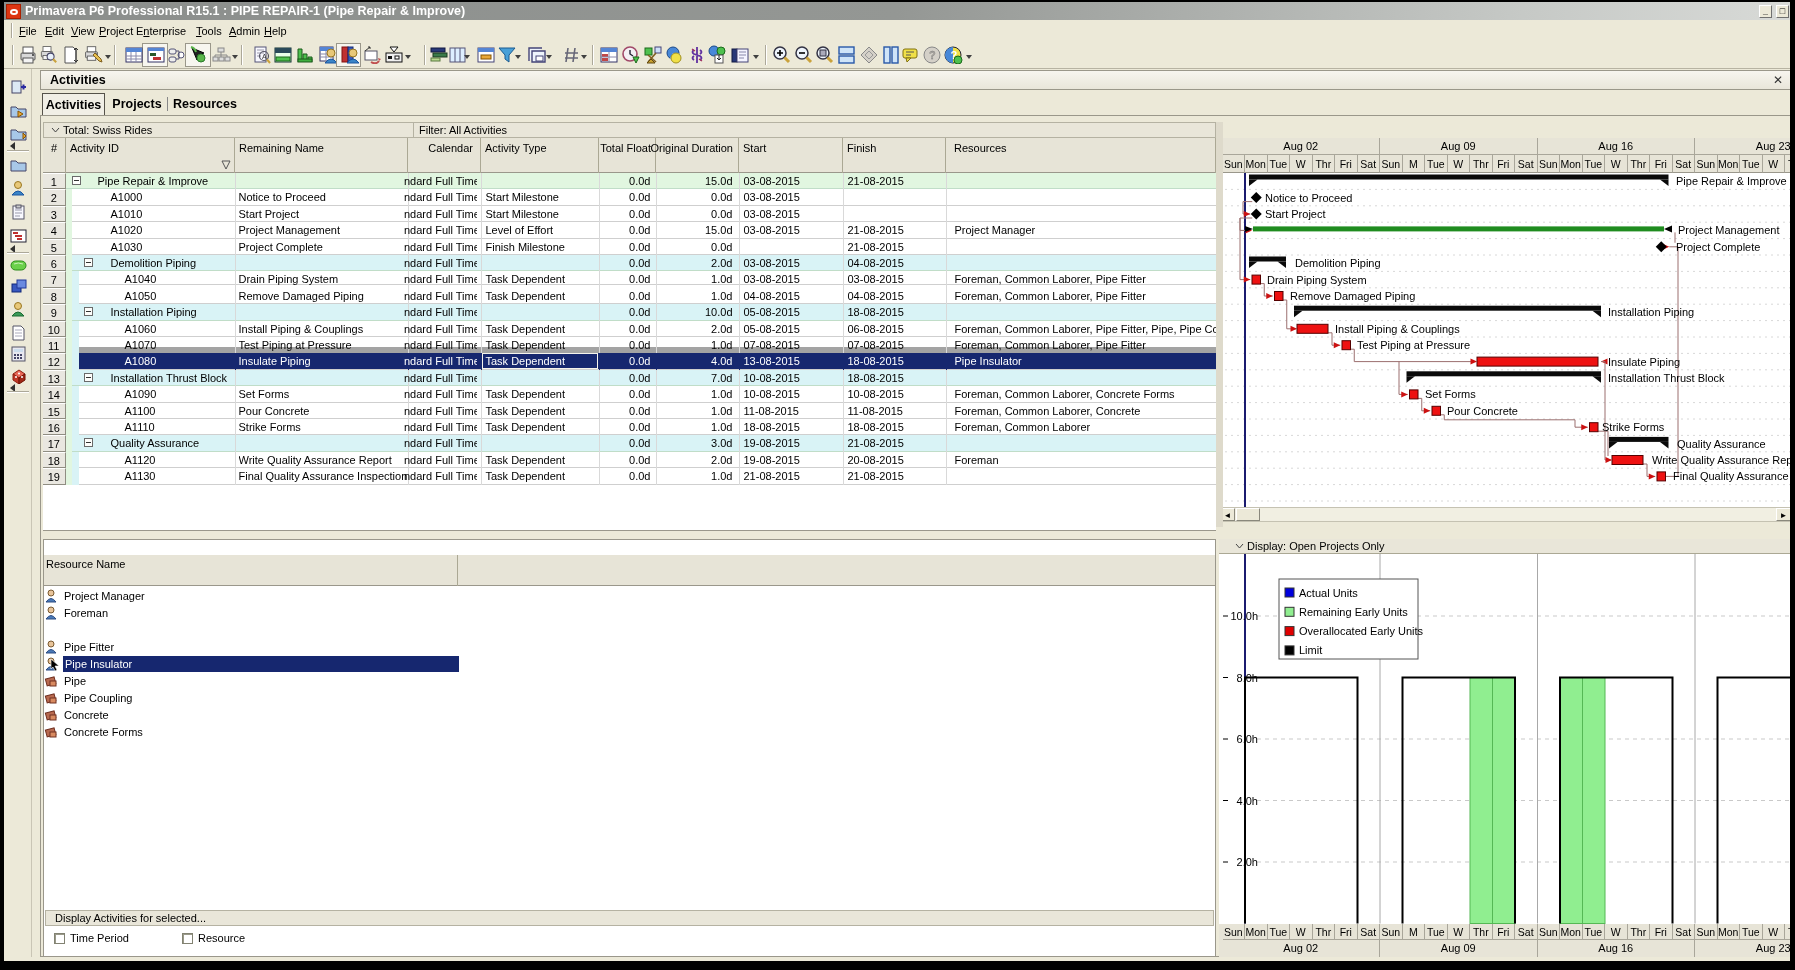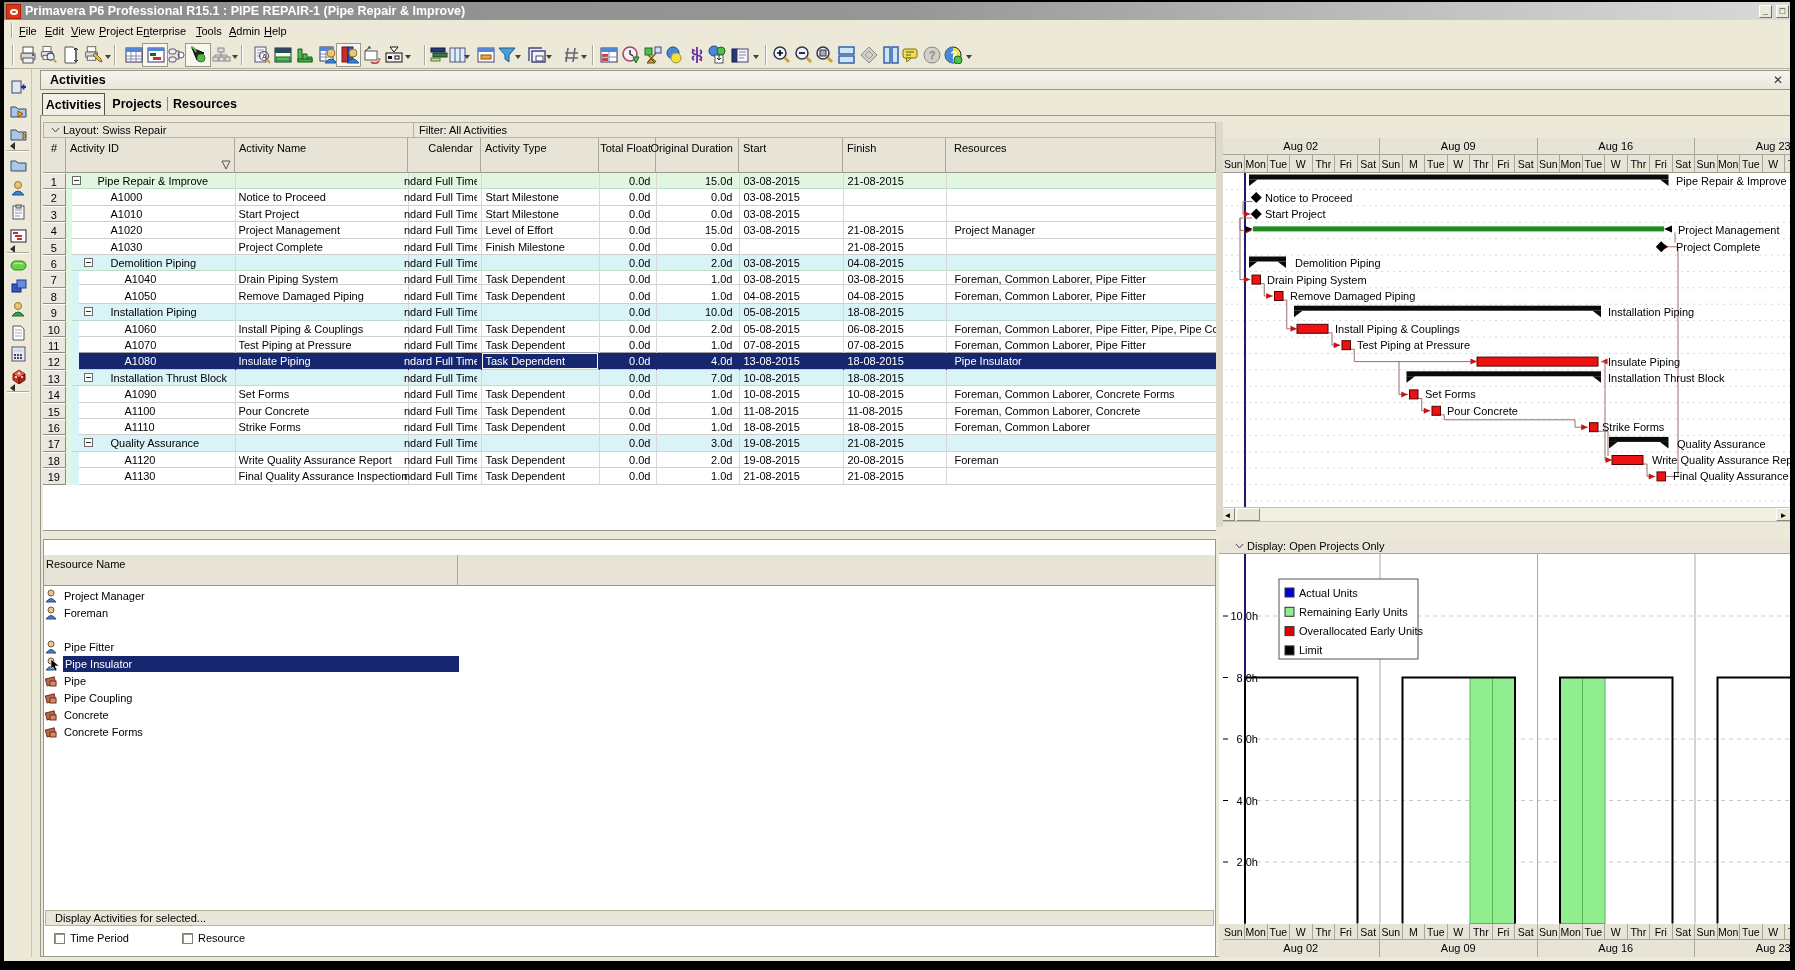--- a/index.html
+++ b/index.html
@@ -365,42 +365,42 @@
     <div class="tab" style="left:71px;width:60px;">Projects</div>
     <div id="tabsep1"></div>
     <div class="tab" style="left:133px;width:72px;">Resources</div>
   </div>
   <div id="mainbrd"></div>
 
   <div style="position:absolute;left:39px;top:120px;width:1173px;height:16px;background:#e9e6d9;border:1px solid #b5b2a2;">
     <svg style="position:absolute;left:7px;top:4px;" width="9" height="7">
         <path d="M1,1 L4.5,5 L8,1" fill="none" stroke="#444"></path>
       </svg>
-    <span style="position:absolute;left:19px;top:1px;">Layout: Swiss Repair</span>
+    <span style="position:absolute;left:19px;top:1px;">Total: Swiss Rides</span>
     <div style="position:absolute;left:369px;top:0;width:1px;height:15px;background:#b5b2a2;"></div>
     <span style="position:absolute;left:375px;top:1px;">Filter: All Activities</span>
   </div>
   <div id="tblwrap" style="position:absolute;left:39px;top:136px;width:1173px;height:393px;background:#fff;border-bottom:1px solid #9a978b;">
 <div style="position:absolute;left:0;top:0;width:1173px;height:35px;background:#e7e4d7;border-bottom:1px solid #9a978b;">
 <div style="position:absolute;left:0px;top:0;width:22.5px;height:35px;border-right:1px solid #aba894;"></div>
 <div style="position:absolute;left:22.5px;top:0;width:169px;height:35px;border-right:1px solid #aba894;"></div>
 <div style="position:absolute;left:191.5px;top:0;width:173px;height:35px;border-right:1px solid #aba894;"></div>
 <div style="position:absolute;left:364.5px;top:0;width:73.5px;height:35px;border-right:1px solid #aba894;"></div>
 <div style="position:absolute;left:438px;top:0;width:118px;height:35px;border-right:1px solid #aba894;"></div>
 <div style="position:absolute;left:556px;top:0;width:56.5px;height:35px;border-right:1px solid #aba894;"></div>
 <div style="position:absolute;left:612.5px;top:0;width:83.5px;height:35px;border-right:1px solid #aba894;"></div>
 <div style="position:absolute;left:696px;top:0;width:104px;height:35px;border-right:1px solid #aba894;"></div>
 <div style="position:absolute;left:800px;top:0;width:103px;height:35px;border-right:1px solid #aba894;"></div>
 <div style="position:absolute;left:903px;top:0;width:270px;height:35px;border-right:1px solid #aba894;"></div>
 <span style="position:absolute;left:8px;top:4px;">#</span>
 <span style="position:absolute;left:27px;top:4px;">Activity ID</span>
 <svg style="position:absolute;left:178px;top:22px;" width="10" height="10">
           <path d="M1,1 L9,1 L5,9 Z" fill="none" stroke="#555"></path>
         </svg>
-<span style="position:absolute;left:196px;top:4px;">Activity Name</span>
+<span style="position:absolute;left:196px;top:4px;">Remaining Name</span>
 <span style="position:absolute;left:364px;top:4px;width:66px;text-align:right;">Calendar</span>
 <span style="position:absolute;left:442px;top:4px;">Activity Type</span>
 <span style="position:absolute;left:528px;top:4px;width:80px;text-align:right;">Total Float</span>
 <span style="position:absolute;left:606px;top:4px;width:84px;text-align:right;">Original Duration</span>
 <span style="position:absolute;left:700px;top:4px;">Start</span>
 <span style="position:absolute;left:804px;top:4px;">Finish</span>
 <span style="position:absolute;left:911px;top:4px;">Resources</span>
 </div>
 <div style="position:absolute;left:0;top:35px;width:1173px;height:16.4px;">
 <div style="position:absolute;left:0;top:0;width:22.5px;height:16.4px;background:#e9e7e0;border-right:1px solid #8f8d82;border-bottom:1px solid #8f8d82;border-top:1px solid #fff;text-align:center;padding-top:2px;">1</div>
@@ -620,21 +620,21 @@
 <span style="position:absolute;left:420px;top:2px;">Task Dependent</span>
 <span style="position:absolute;left:470px;top:2px;width:115px;text-align:right;">0.0d</span>
 <span style="position:absolute;left:560px;top:2px;width:107px;text-align:right;">2.0d</span>
 <span style="position:absolute;left:678px;top:2px;">05-08-2015</span>
 <span style="position:absolute;left:782px;top:2px;">06-08-2015</span>
 <span style="position:absolute;left:889px;top:2px;white-space:nowrap;">Foreman, Common Laborer, Pipe Fitter, Pipe, Pipe Coupling</span>
 </div>
       </div>
 <div style="position:absolute;left:0;top:199px;width:1173px;height:16.4px;">
 <div style="position:absolute;left:0;top:0;width:22.5px;height:16.4px;background:#e9e7e0;border-right:1px solid #8f8d82;border-bottom:1px solid #8f8d82;border-top:1px solid #fff;text-align:center;padding-top:2px;">11</div>
-<div style="position:absolute;left:22.5px;top:0;width:1150.5px;height:16.4px;background:#fff;border-bottom:1px solid #a3a3a3;color:#000;">
+<div style="position:absolute;left:22.5px;top:0;width:1150.5px;height:16.4px;background:#fff;border-bottom:6px solid #a3a3a3;color:#000;">
 <div style="position:absolute;left:0;top:0;width:6.5px;height:16.4px;background:#e1f6e0;"></div>
 <div style="position:absolute;left:6.5px;top:0;width:7px;height:16.4px;background:#d9f3f6;"></div>
 <span style="position:absolute;left:59px;top:2px;">A1070</span>
 <span style="position:absolute;left:173px;top:2px;width:169px;overflow:hidden;white-space:nowrap;">Test Piping at Pressure</span>
 <div style="position:absolute;left:169px;top:0;width:1px;height:16.4px;background:#d9d9d9;"></div>
 <div style="position:absolute;left:342px;top:0;width:1px;height:16.4px;background:#d9d9d9;"></div>
 <div style="position:absolute;left:415.5px;top:0;width:1px;height:16.4px;background:#d9d9d9;"></div>
 <div style="position:absolute;left:533.5px;top:0;width:1px;height:16.4px;background:#d9d9d9;"></div>
 <div style="position:absolute;left:590px;top:0;width:1px;height:16.4px;background:#d9d9d9;"></div>
 <div style="position:absolute;left:673.5px;top:0;width:1px;height:16.4px;background:#d9d9d9;"></div>

